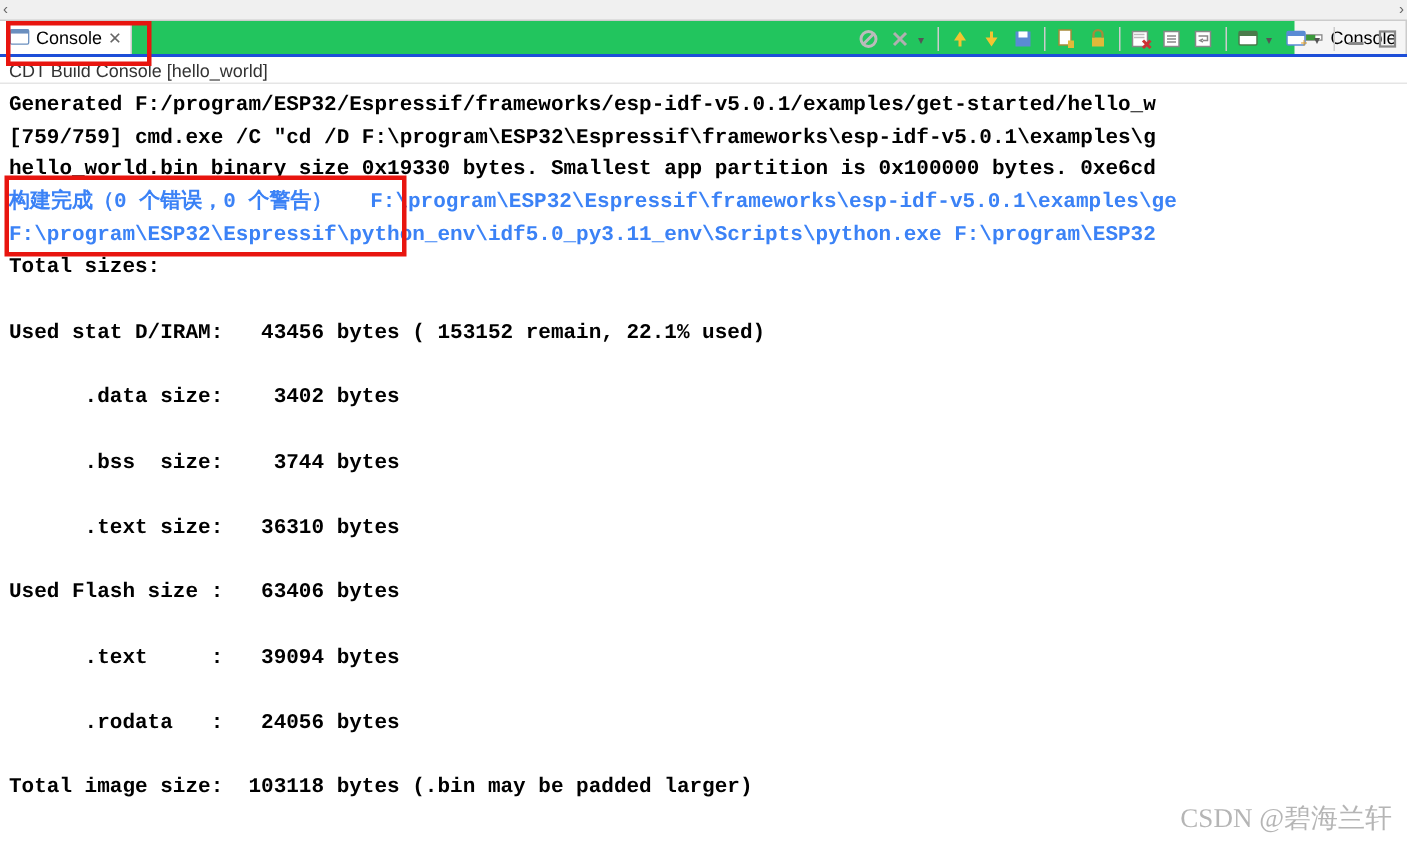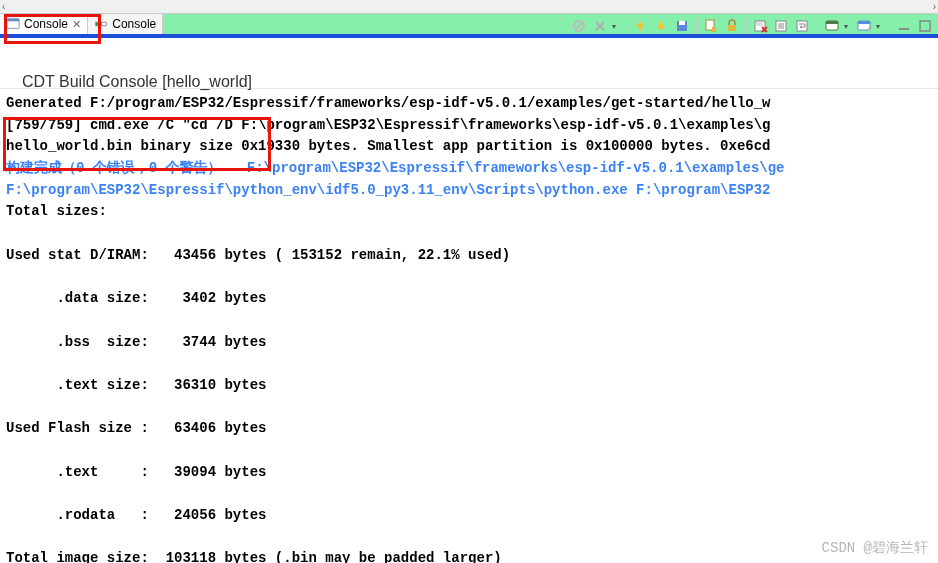--- a/index.html
+++ b/index.html
@@ -17,25 +17,26 @@
     background: #f0f0f0;
     border-bottom: 1px solid #ccc;
     display: flex;
     justify-content: space-between;
     align-items: center;
     padding: 0 2px;
   }
   .top-scroll .chev { color: #666; font-size: 10px; cursor: pointer; }
   .tabbar {
     height: 24px;
-    background: #86efac;
-    border-bottom: 4px solid #1d4ed8;
+    background: #22c55e;
+    border-bottom: 2px solid #1d4ed8;
     display: flex;
     align-items: stretch;
     position: relative;
+    justify-content: space-between;
   }
   .tab {
     display: flex;
     align-items: center;
     padding: 0 6px;
     border-right: 1px solid #ccc;
     background: #fff;
     gap: 4px;
     font-size: 12px;
     cursor: pointer;
@@ -55,26 +56,25 @@
   .tbtn {
     width: 18px; height: 18px;
     display: inline-flex; align-items:center; justify-content:center;
     cursor: pointer;
   }
   .tbtn svg { width:16px; height:16px; }
   .sep { width:1px; height:16px; background:#ccc; margin:0 2px;}
   .dd { width:8px; font-size:8px; color:#555; cursor:pointer;}
   .subhead {
     height: 18px;
-    padding: 2px 22px;
-    font-size: 16px;
+    padding: 2px 6px;
+    font-size: 12px;
     color: #333;
     background: #fff;
     border-bottom: 1px solid #e5e5e5;
-    margin-top: 33px;
   }
   .console {
     font-family: Consolas, "Courier New", monospace;
     font-size: 14px;
     font-weight: bold;
     line-height: 1.55;
     padding: 4px 6px;
     white-space: pre;
     overflow: hidden;
     color: #000;
@@ -91,22 +91,22 @@
     position:absolute;
     left:3px; top:117px;
     width:268px; height:54px;
     border:3px solid #e8150f;
     pointer-events:none;
   }
   .watermark {
     position:absolute;
     right:10px; bottom:6px;
     color: rgba(120,120,120,0.55);
-    font-size:14px;
-    font-family: Liberation Mono, monospace;
+    font-size:18px;
+    font-family: Liberation Serif, serif;
   }
 </style>
 </head>
 <body>
 
 <div class="top-scroll">
   <span class="chev">‹</span>
   <span class="chev">›</span>
 </div>
 

